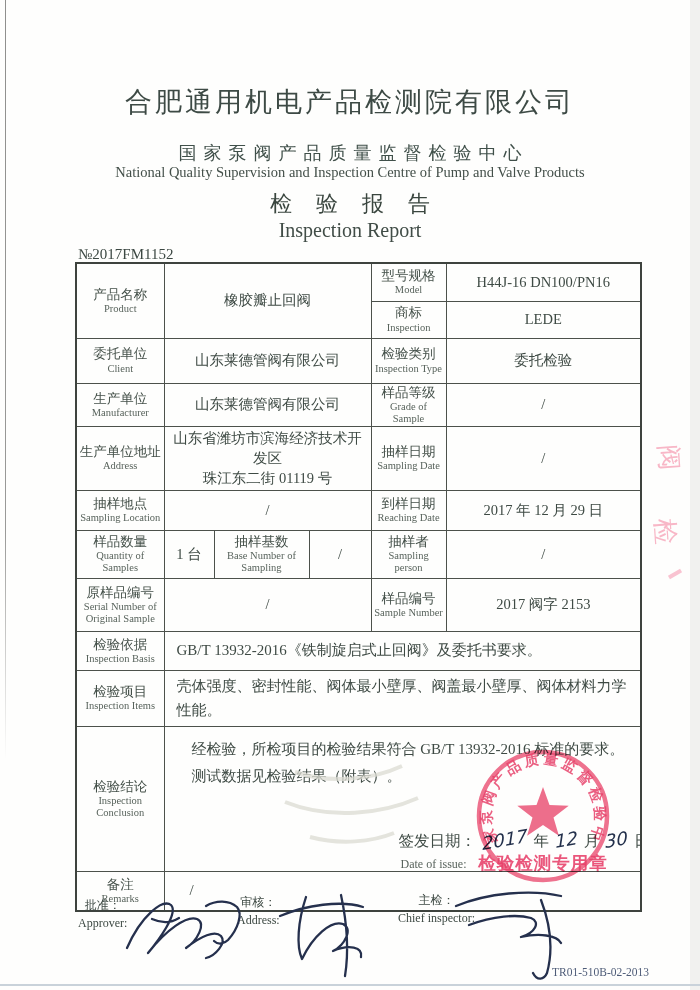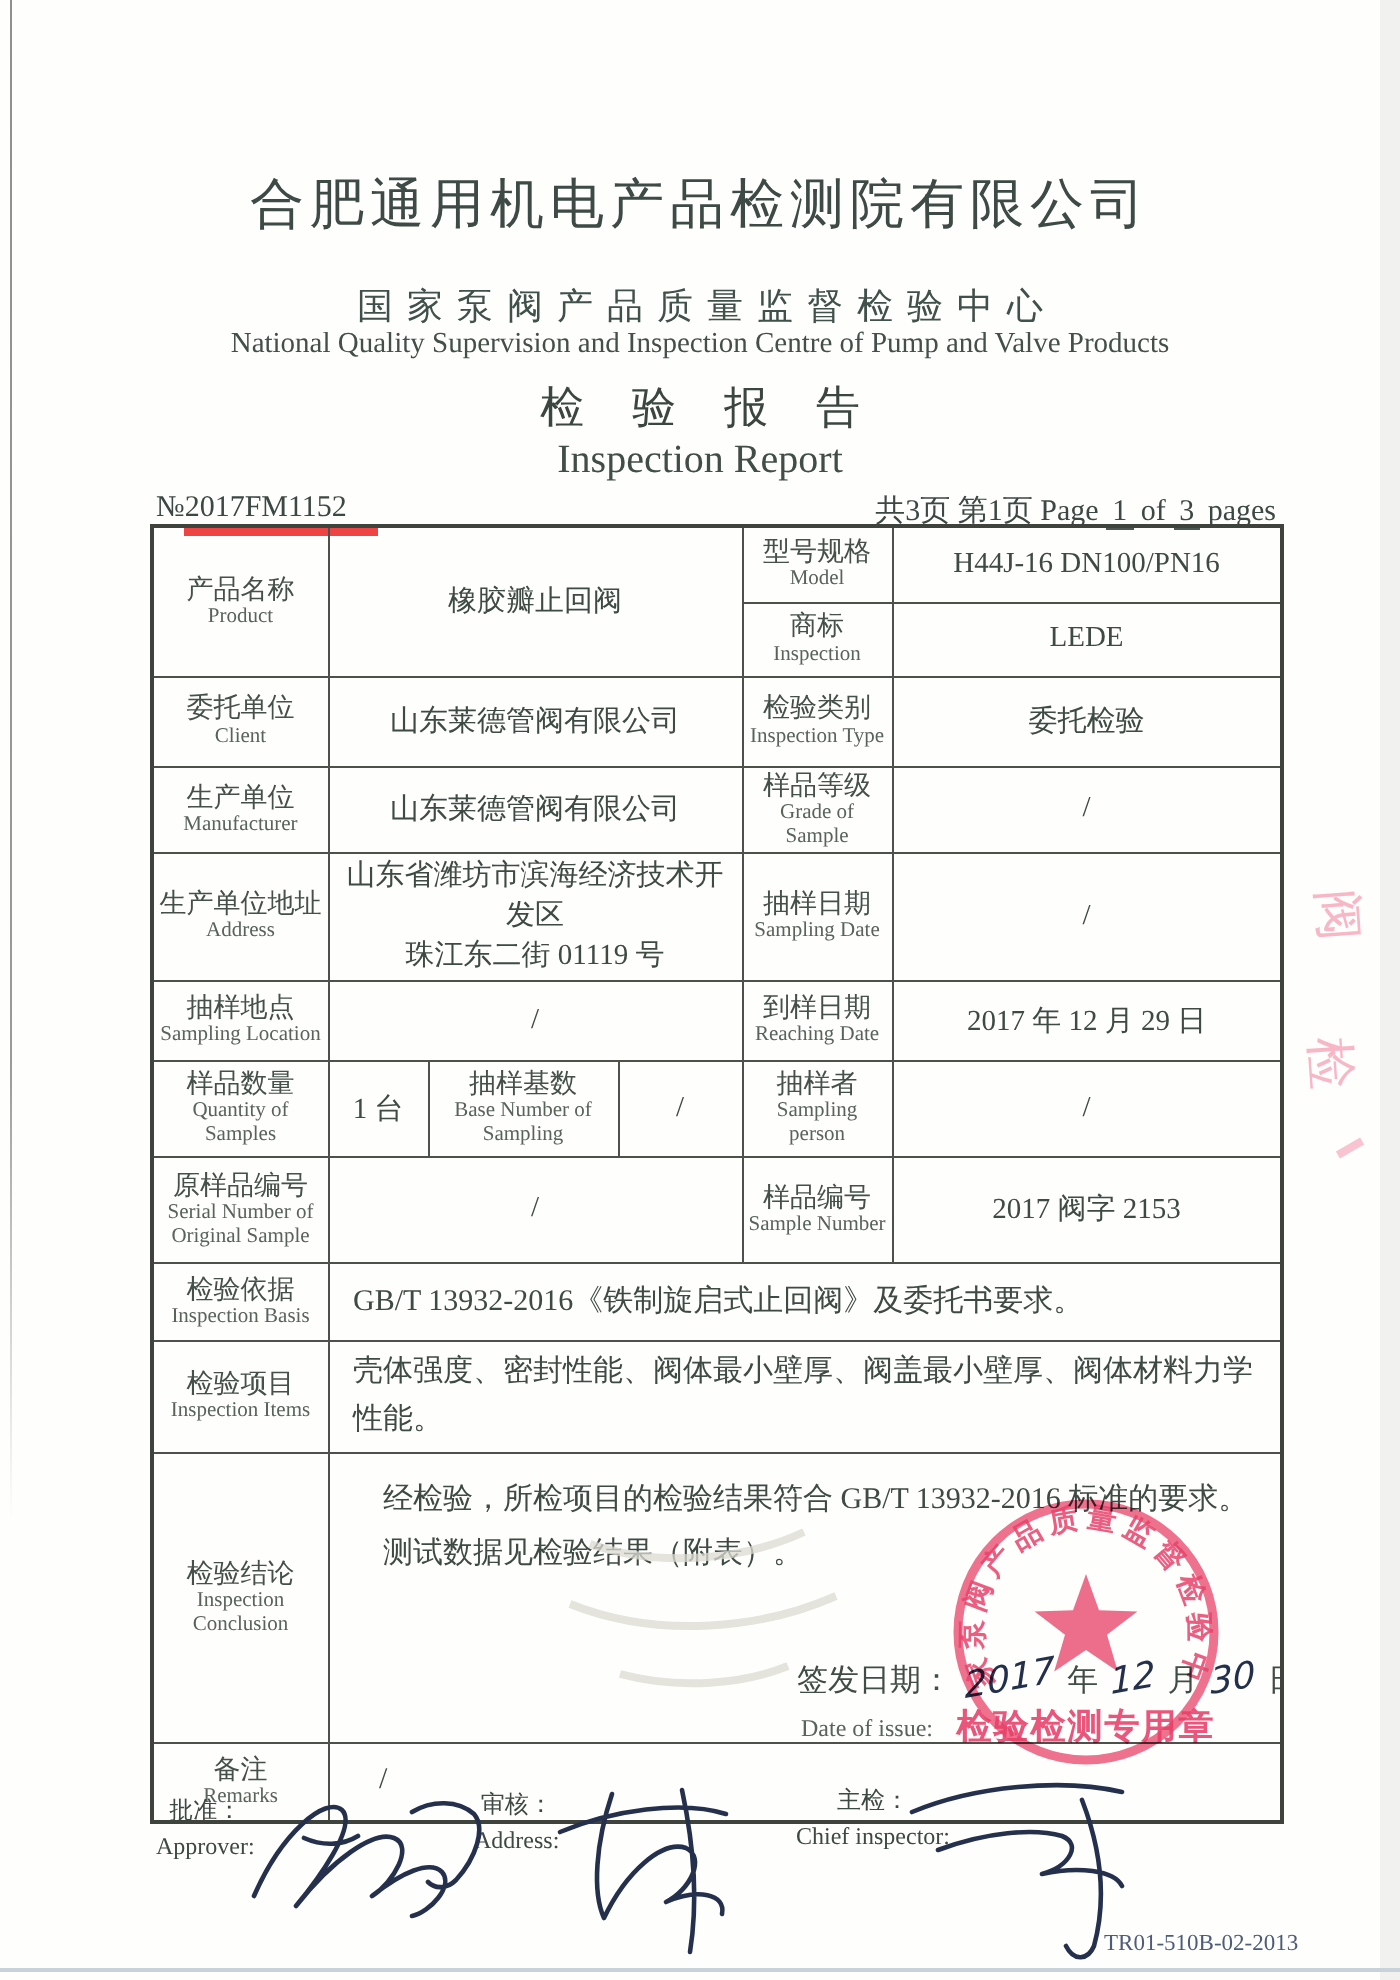--- a/index.html
+++ b/index.html
@@ -14,21 +14,21 @@
   
   .hdr{position:absolute;left:0;width:700px;text-align:center;}
   .company-cn{top:84px;font-size:27px;letter-spacing:3px;color:#3d4a45;}
   .company-en{top:118px;font-size:15.5px;color:#434f49;}
   .center-cn{top:141px;font-size:18px;letter-spacing:7px;text-indent:7px;color:#40504a;}
   .center-en{top:164px;font-size:14.5px;color:#434f49;}
   .title-cn{top:189px;font-size:22px;letter-spacing:24px;text-indent:24px;color:#3a463f;}
   .title-en{top:219px;font-size:20px;color:#414d47;}
 
   .no-line{position:absolute;left:78px;top:246px;font-size:15px;color:#3c4843;}
-  .no-line .num{border-bottom:6px solid #ef4444;padding-right:16px;}
+  .no-line .num{border-bottom:1px solid #ef4444;padding-right:16px;}
   .page-line{position:absolute;right:62px;top:246px;font-size:15px;color:#3c4843;}
   .page-line .u{border-bottom:1px solid #4c5852;padding:0 3px;}
 
   
   table.rep{position:absolute;left:75px;top:262px;width:565px;border-collapse:collapse;
             table-layout:fixed;border:2px solid #3e433e;}
   table.rep td{border:1px solid #4c514b;text-align:center;vertical-align:middle;
                padding:1px 2px;overflow:hidden;}
   .lab .cn{font-size:13.5px;color:#445049;line-height:1.2;display:block;}
   .lab .en{font-size:10.5px;color:#58635c;line-height:1.15;display:block;}
@@ -72,28 +72,20 @@
   <div class="scan-right"></div>
   <div class="scan-bottom"></div>
 
   <div class="hdr company-cn">合肥通用机电产品检测院有限公司</div>
   <div class="hdr center-cn">国家泵阀产品质量监督检验中心</div>
   <div class="hdr center-en">National Quality Supervision and Inspection Centre of Pump and Valve Products</div>
   <div class="hdr title-cn">检验报告</div>
   <div class="hdr title-en">Inspection Report</div>
 
   <div class="no-line"><span>№</span><span class="num">2017FM1152</span></div>
-  <div class="page-line">
-    <span>共3页 第1页</span>
-    <span>Page</span>
-    <span class="u">1</span>
-    <span>of</span>
-    <span class="u">3</span>
-    <span>pages</span>
-  </div>
 
   <table class="rep">
     <colgroup>
         <col style="width:88px">
         <col style="width:50px">
         <col style="width:95px">
         <col style="width:62px">
         <col style="width:75px">
         <col style="width:195px">
       </colgroup>

